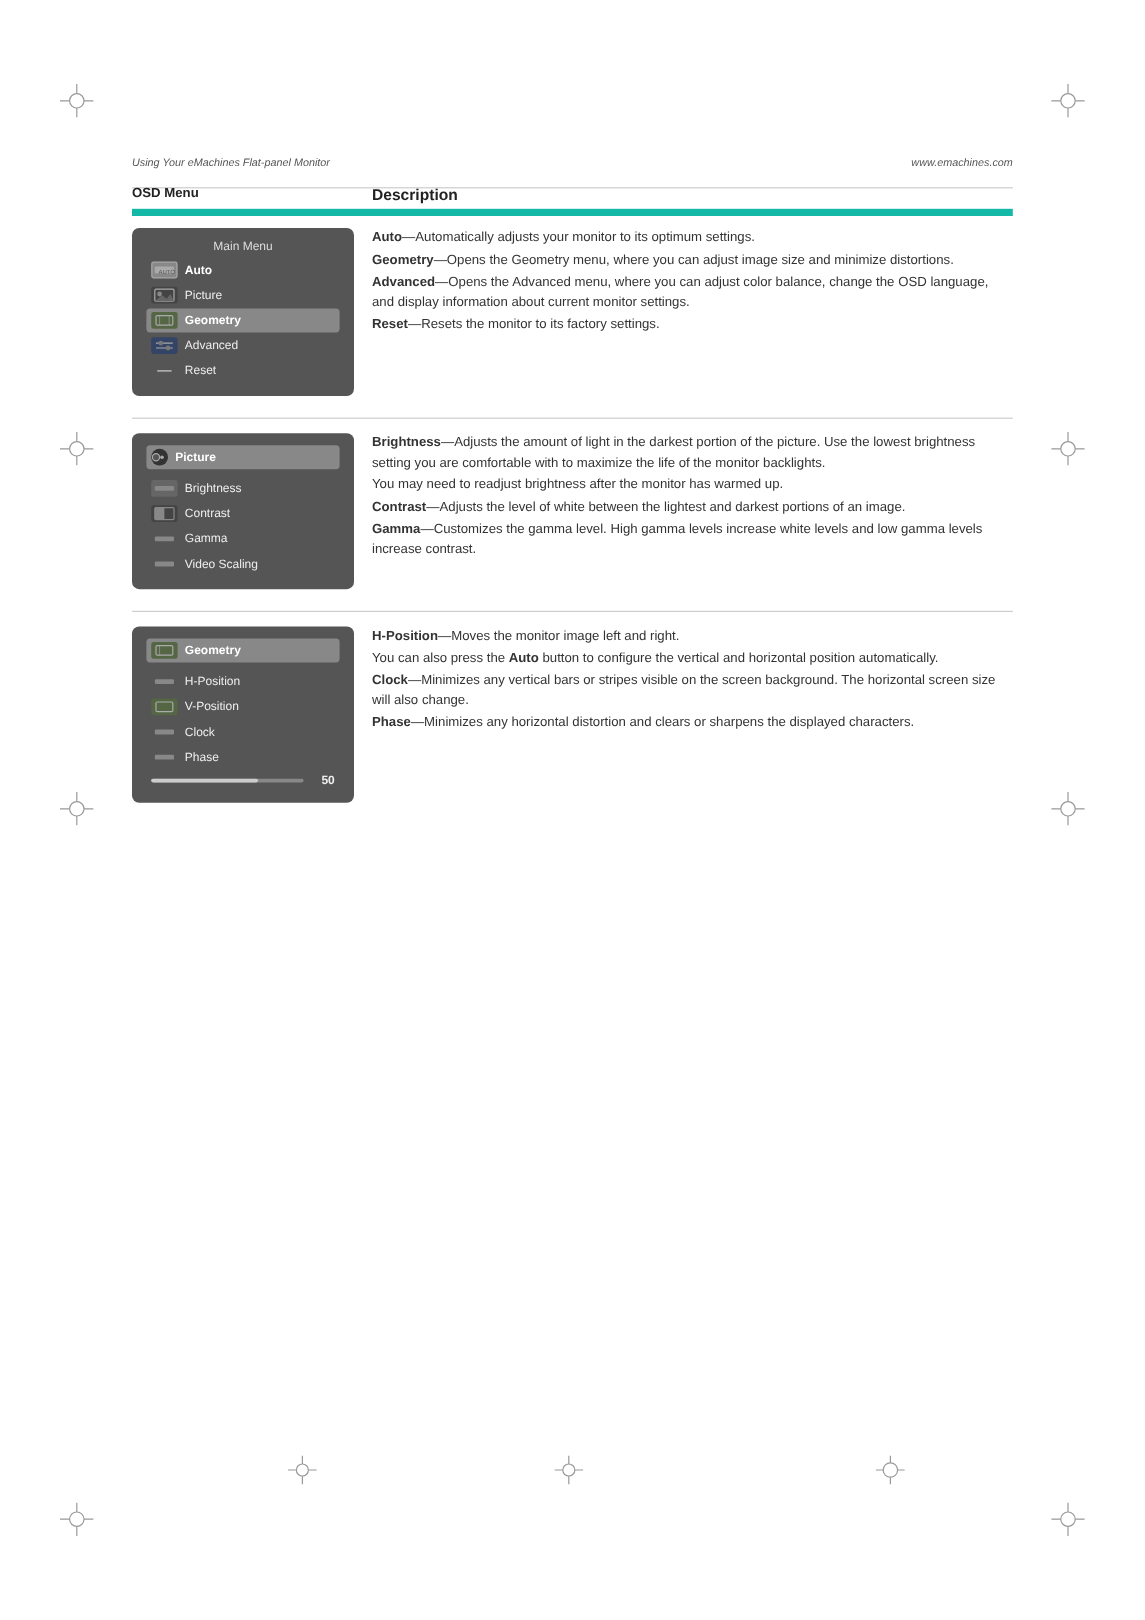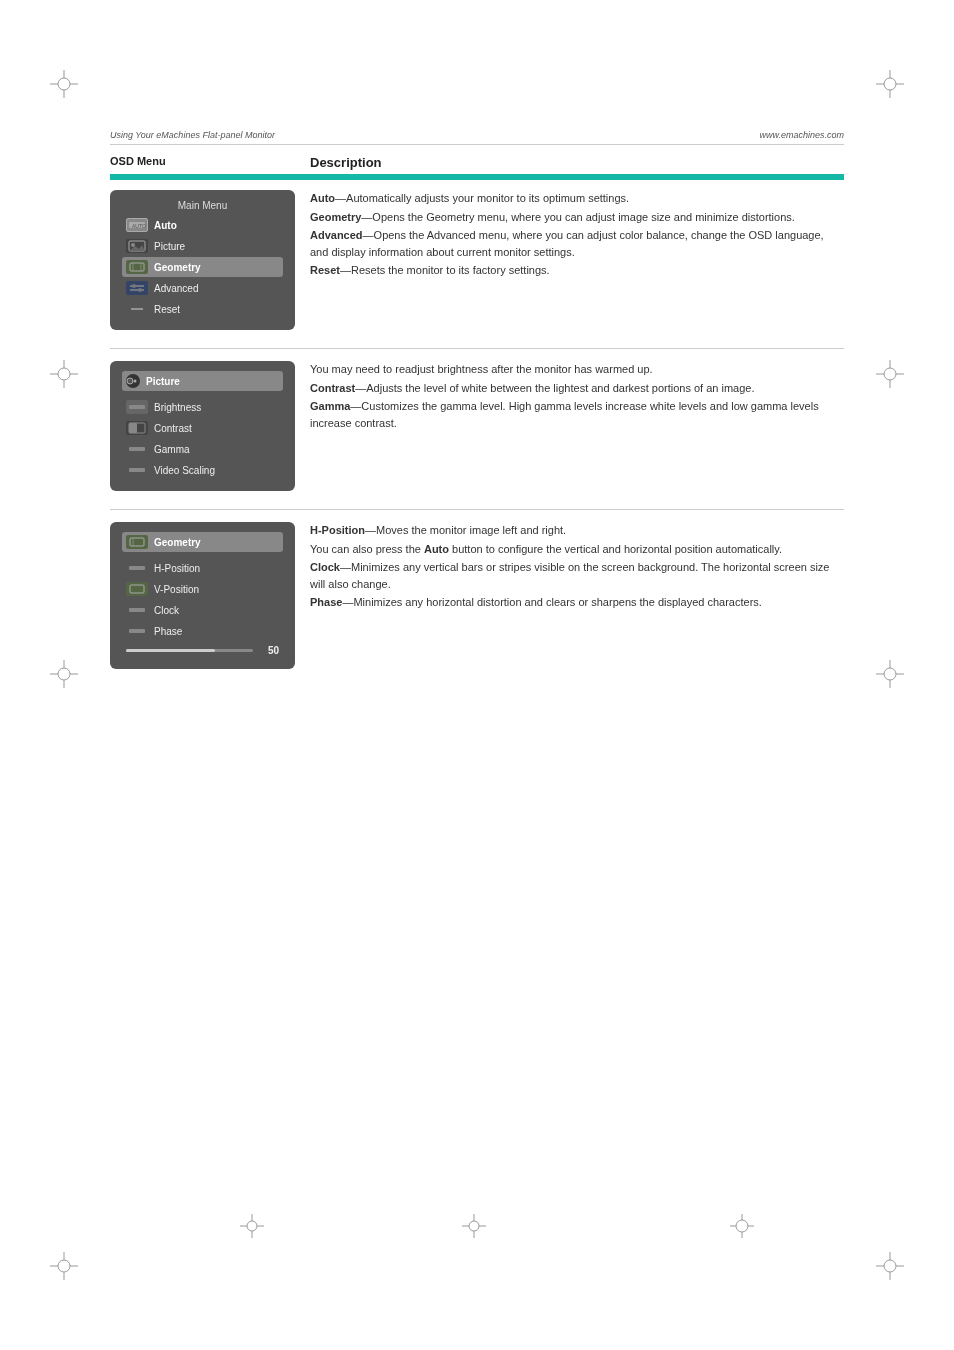--- a/index.html
+++ b/index.html
@@ -36,21 +36,21 @@
       top: 130px;
       left: 110px;
       right: 110px;
       display: flex;
       justify-content: space-between;
       align-items: flex-start;
       font-size: 9px;
       font-style: italic;
       color: #555;
       border-bottom: 1px solid #ccc;
-      padding-bottom: 4px;
+      padding-bottom: 16px;
     }
 
     
     .main-content {
       position: absolute;
       top: 155px;
       left: 110px;
       right: 110px;
     }
 
@@ -376,20 +376,21 @@
           <div class="osd-item-icon" style="background:#555;">
             <svg width="18" height="10" viewBox="0 0 18 10">
                 <rect x="1" y="3" width="16" height="4" rx="1" fill="#888"></rect>
               </svg>
           </div>
           <span class="osd-item-label">Video Scaling</span>
         </div>
       </div>
     </div>
     <div class="col-desc-content">
+      <p class="desc-line"><span class="desc-bold">Brightness</span><span>—Adjusts the amount of light in the darkest portion of the picture. Use the lowest brightness setting you are comfortable with to maximize the life of the monitor backlights.</span></p>
       <p class="desc-line">You may need to readjust brightness after the monitor has warmed up.</p>
       <p class="desc-line"><span class="desc-bold">Contrast</span><span>—Adjusts the level of white between the lightest and darkest portions of an image.</span></p>
       <p class="desc-line"><span class="desc-bold">Gamma</span><span>—Customizes the gamma level. High gamma levels increase white levels and low gamma levels increase contrast.</span></p>
     </div>
   </div>
 
   <hr class="section-divider">
 
   <div class="table-row">
     <div class="col-menu-content">

